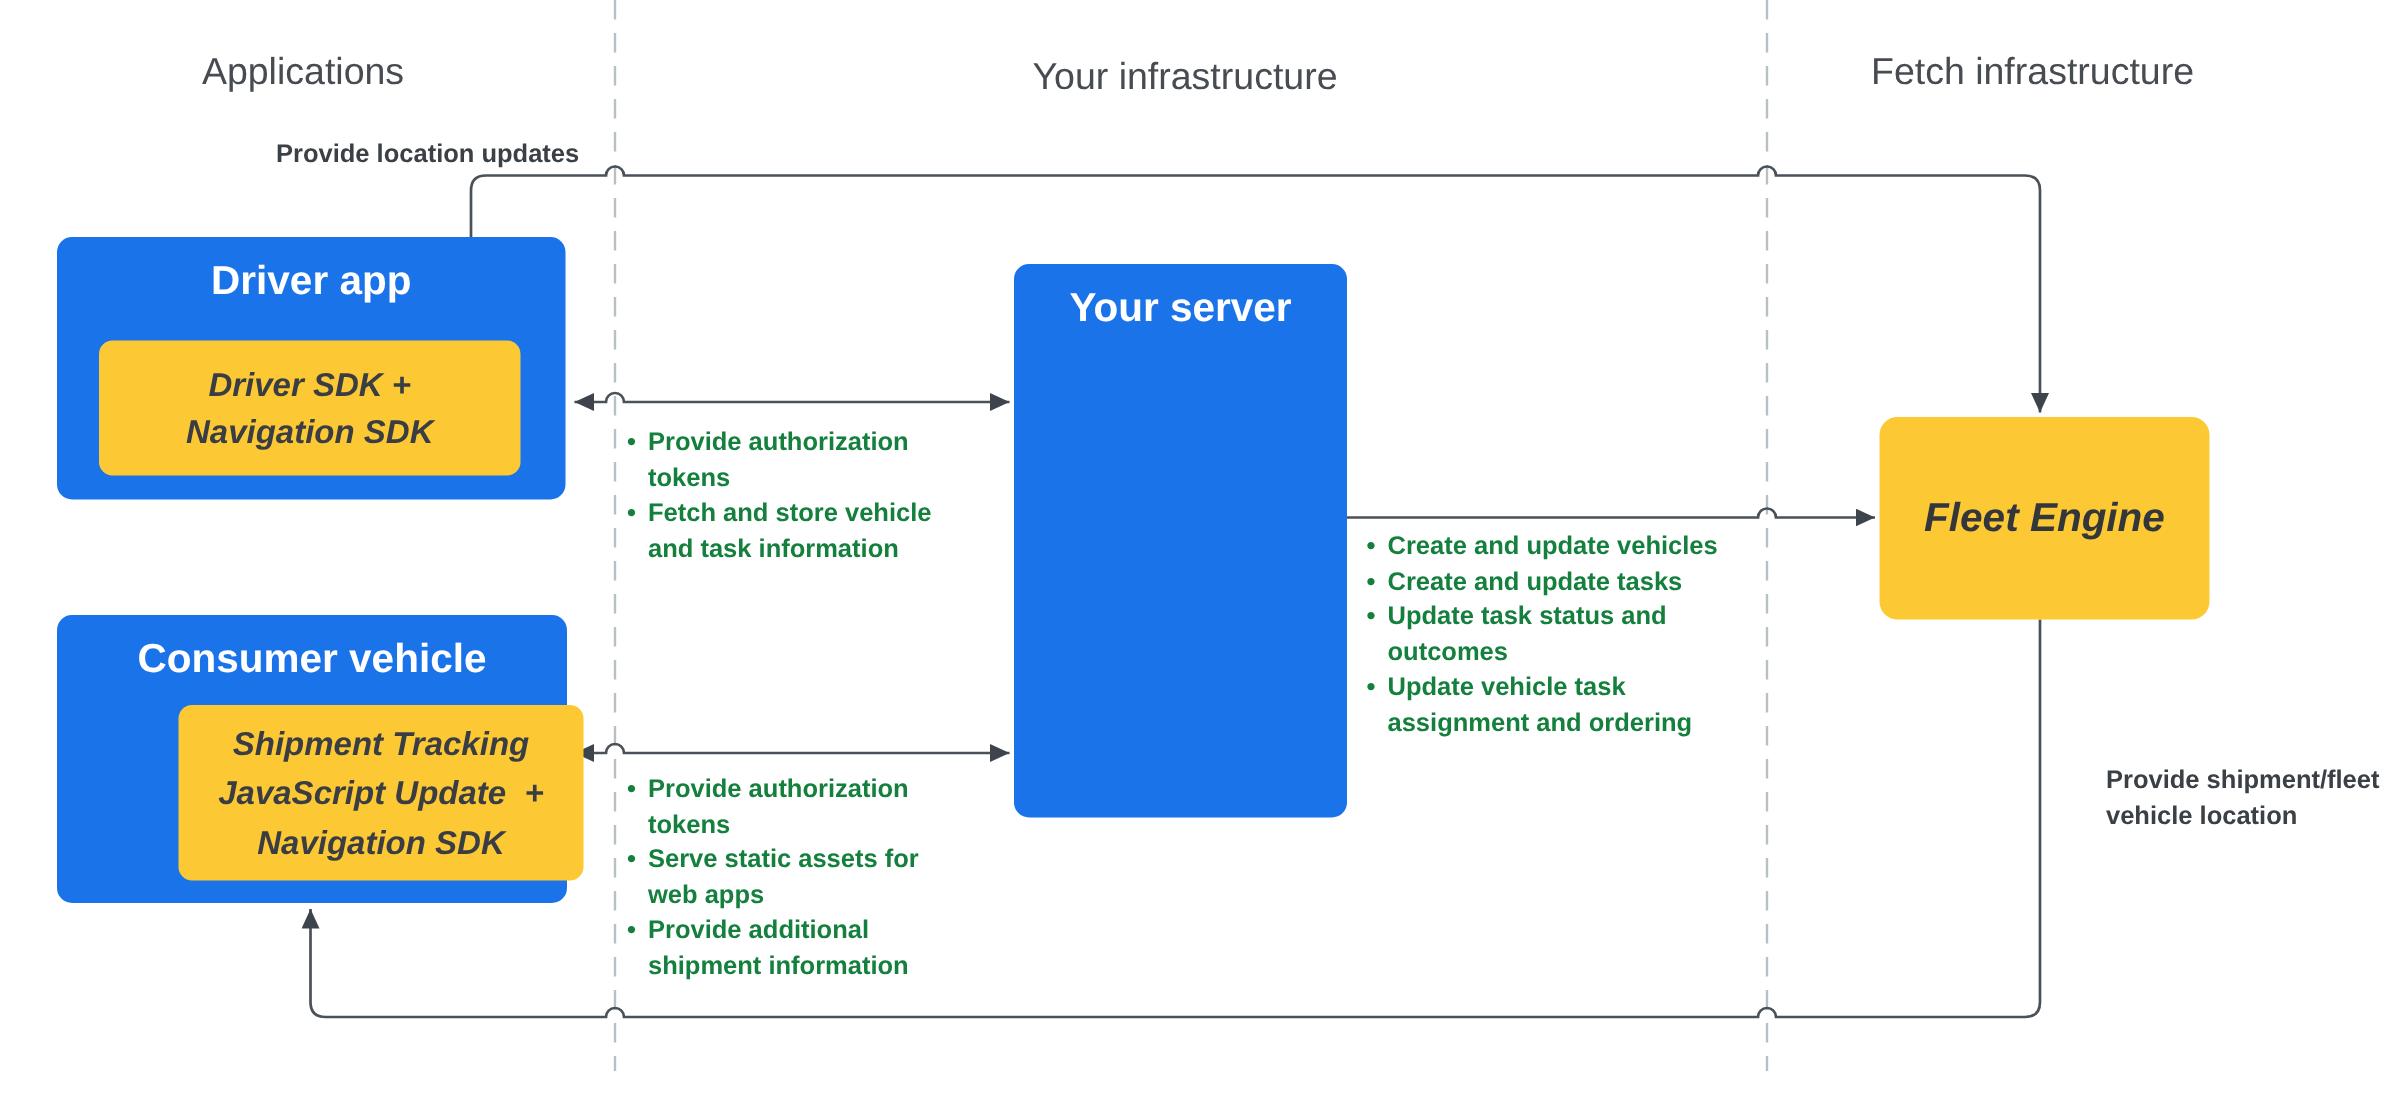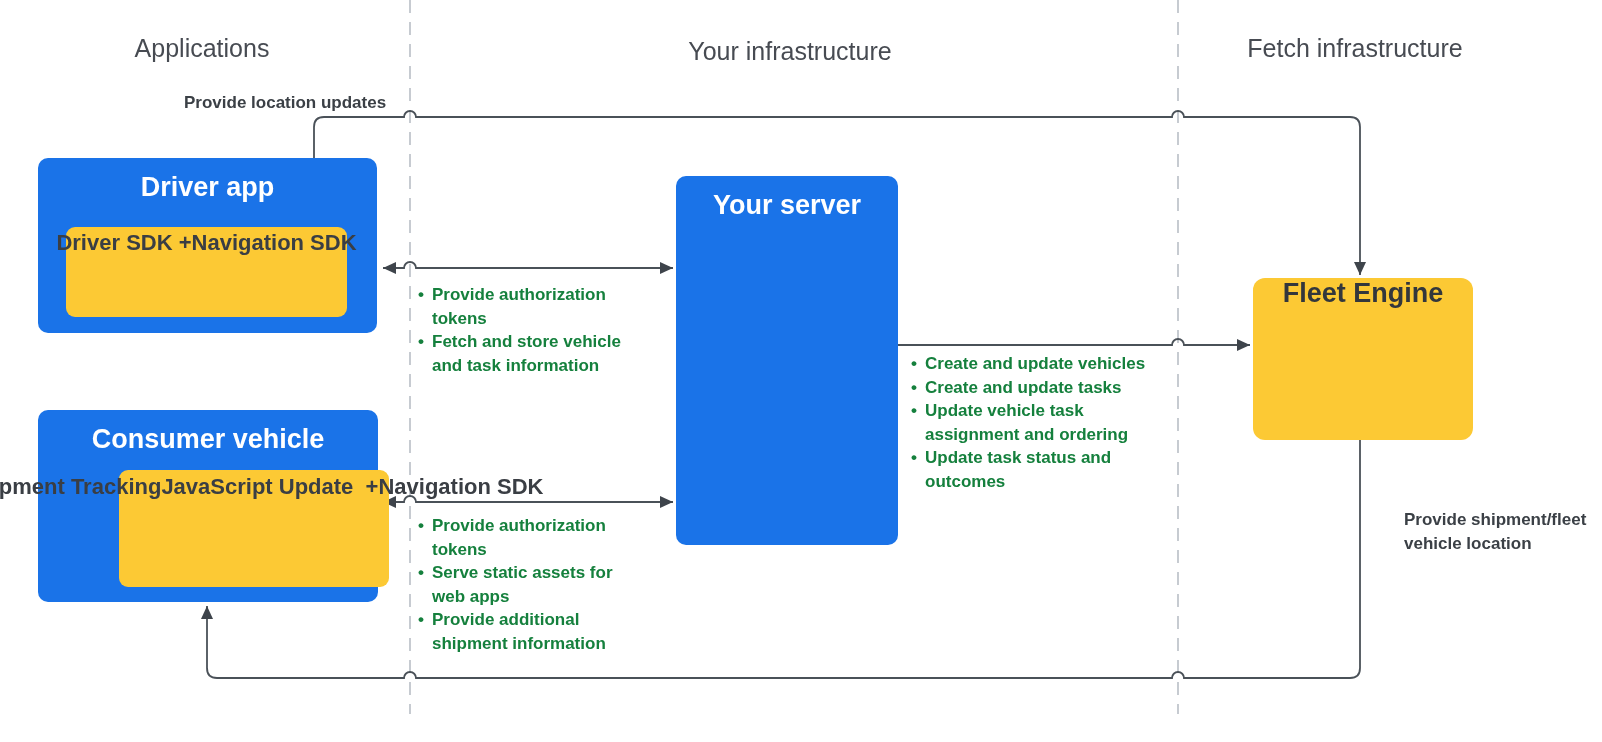--- a/index.html
+++ b/index.html
@@ -37,22 +37,23 @@
     font-size: 27px;
     font-weight: 700;
     white-space: nowrap;
   }
   .yellow-box {
     position: absolute;
     background: #fcc934;
     border-radius: 9px;
     box-sizing: border-box;
     display: flex;
-    flex-direction: row;
+    flex-direction: column;
     justify-content: center;
+    font-style: italic;
   }
   .yellow-box .sdk-line {
     text-align: center;
     color: #3a3e44;
     font-size: 22px;
     font-weight: 700;
     line-height: 31px;
     white-space: pre;
   }
   #fleet-engine .box-title {
@@ -138,39 +139,39 @@
   <div class="yellow-box" style="left:75px; top:470px; width:270px; height:117px;margin-left:44px;">
     <div class="sdk-line" style="line-height:33px;">Shipment Tracking</div>
     <div class="sdk-line" style="line-height:33px;">JavaScript Update  +</div>
     <div class="sdk-line" style="line-height:33px;">Navigation SDK</div>
   </div>
 
   <div class="blue-box" style="left:676px; top:176px; width:222px; height:369px;">
     <div class="box-title">Your server</div>
   </div>
 
-  <div class="yellow-box" id="fleet-engine" style="left:1253px; top:278px; width:220px; height:162px; border-radius:12px;">
+  <div class="yellow-box" id="fleet-engine" style="left:1253px; top:278px; width:220px; height:135px; border-radius:12px;">
     <div class="box-title">Fleet Engine</div>
   </div>
 
   <div class="edge-label" style="left:152px; top:91px; white-space:nowrap;">Provide location updates</div>
 
   <ul class="bullets" style="left:418px; top:283px; width:235px;">
     <li>Provide authorization tokens</li>
     <li>Fetch and store vehicle and task information</li>
   </ul>
 
   <ul class="bullets" style="left:418px; top:514px; width:215px;">
     <li>Provide authorization tokens</li>
     <li>Serve static assets for web apps</li>
     <li>Provide additional shipment information</li>
   </ul>
 
   <ul class="bullets" style="left:911px; top:352px; width:265px;">
     <li>Create and update vehicles</li>
     <li>Create and update tasks</li>
+    <li>Update task status and outcomes</li>
     <li>Update vehicle task assignment and ordering</li>
-    <li>Update task status and outcomes</li>
   </ul>
 
   <div class="edge-label" style="left:1372px; top:508px; width:210px;">Provide shipment/fleet vehicle location</div>
 
 </div>
 
 </body></html>

